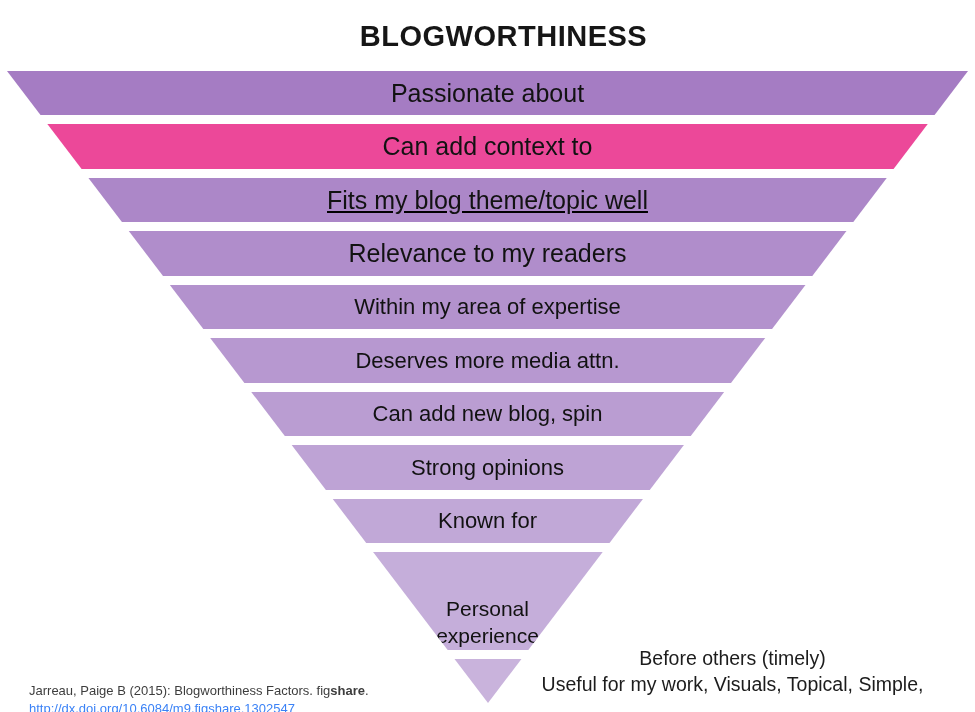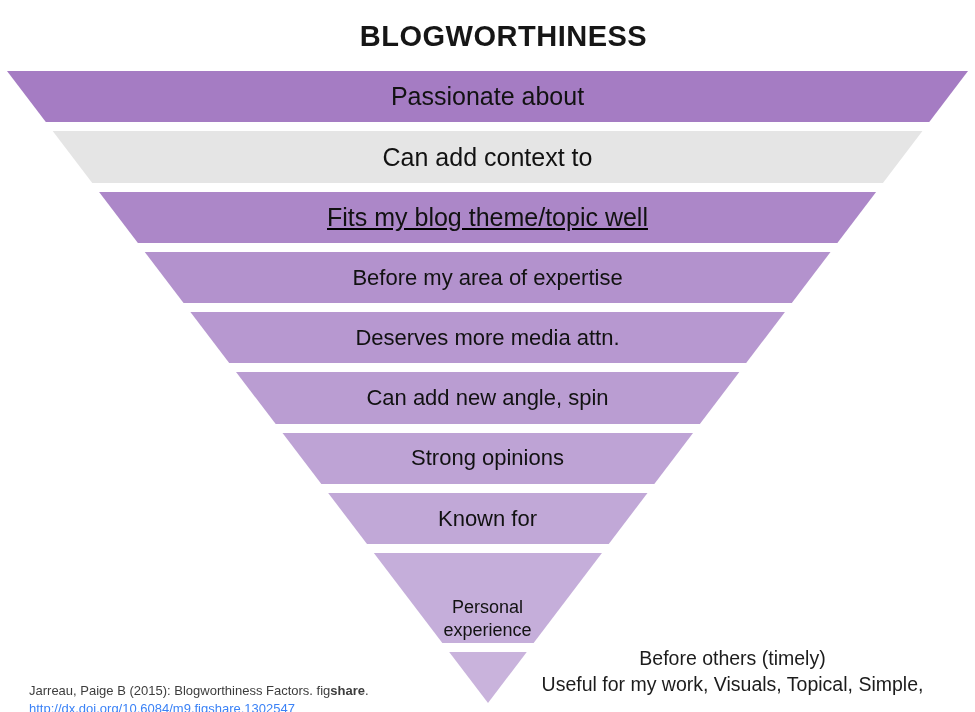--- a/index.html
+++ b/index.html
@@ -42,21 +42,21 @@
     font-size: 25px;
     color: #121212;
     text-align: center;
     line-height: 1.15;
   }
   .band-5 .band-label,
   .band-6 .band-label,
   .band-7 .band-label,
   .band-8 .band-label,
   .band-9 .band-label { font-size: 22px; }
-  .band-10 .band-label { font-size: 18px; max-width: 130px; line-height: 1.3; margin-top: 43px; }
+  .band-10 .band-label { font-size: 21px; max-width: 130px; line-height: 1.3; margin-top: 43px; }
   .citation {
     position: absolute;
     left: 9px; top: 682px;
     font-size: 13px;
     color: #3d3d3d;
     line-height: 1.35;
     white-space: nowrap;
     margin-left: 20px;
   }
   .citation .bold { font-weight: 700; }
@@ -75,34 +75,37 @@
 <body>
 
 <div class="page">
 
   <h1 class="title">BLOGWORTHINESS</h1>
 
   <div class="pyramid">
       <div class="band band-1" style="background: rgb(165, 124, 195);">
         <div class="band-label">Passionate about</div>
       </div>
-      <div class="band band-2" style="background: #e5e5e5;">
+      <div class="band band-2" style="background: #ec4899;">
         <div class="band-label">Can add context to</div>
       </div>
       <div class="band band-3" style="background: rgb(172, 135, 200); text-decoration: underline;">
         <div class="band-label">Fits my blog theme/topic well</div>
       </div>
+      <div class="band band-4" style="background: rgb(176, 141, 203);">
+        <div class="band-label">Relevance to my readers</div>
+      </div>
       <div class="band band-5" style="background: rgb(179, 146, 205);">
-        <div class="band-label">Before my area of expertise</div>
+        <div class="band-label">Within my area of expertise</div>
       </div>
       <div class="band band-6" style="background: rgb(183, 152, 208);">
         <div class="band-label">Deserves more media attn.</div>
       </div>
       <div class="band band-7" style="background: rgb(186, 157, 210);">
-        <div class="band-label">Can add new angle, spin</div>
+        <div class="band-label">Can add new blog, spin</div>
       </div>
       <div class="band band-8" style="background: rgb(190, 163, 213);">
         <div class="band-label">Strong opinions</div>
       </div>
       <div class="band band-9" style="background: rgb(193, 168, 215);">
         <div class="band-label">Known for</div>
       </div>
       <div class="band band-10" style="background: rgb(197, 174, 218);">
         <div class="band-label">Personal experience</div>
       </div>

